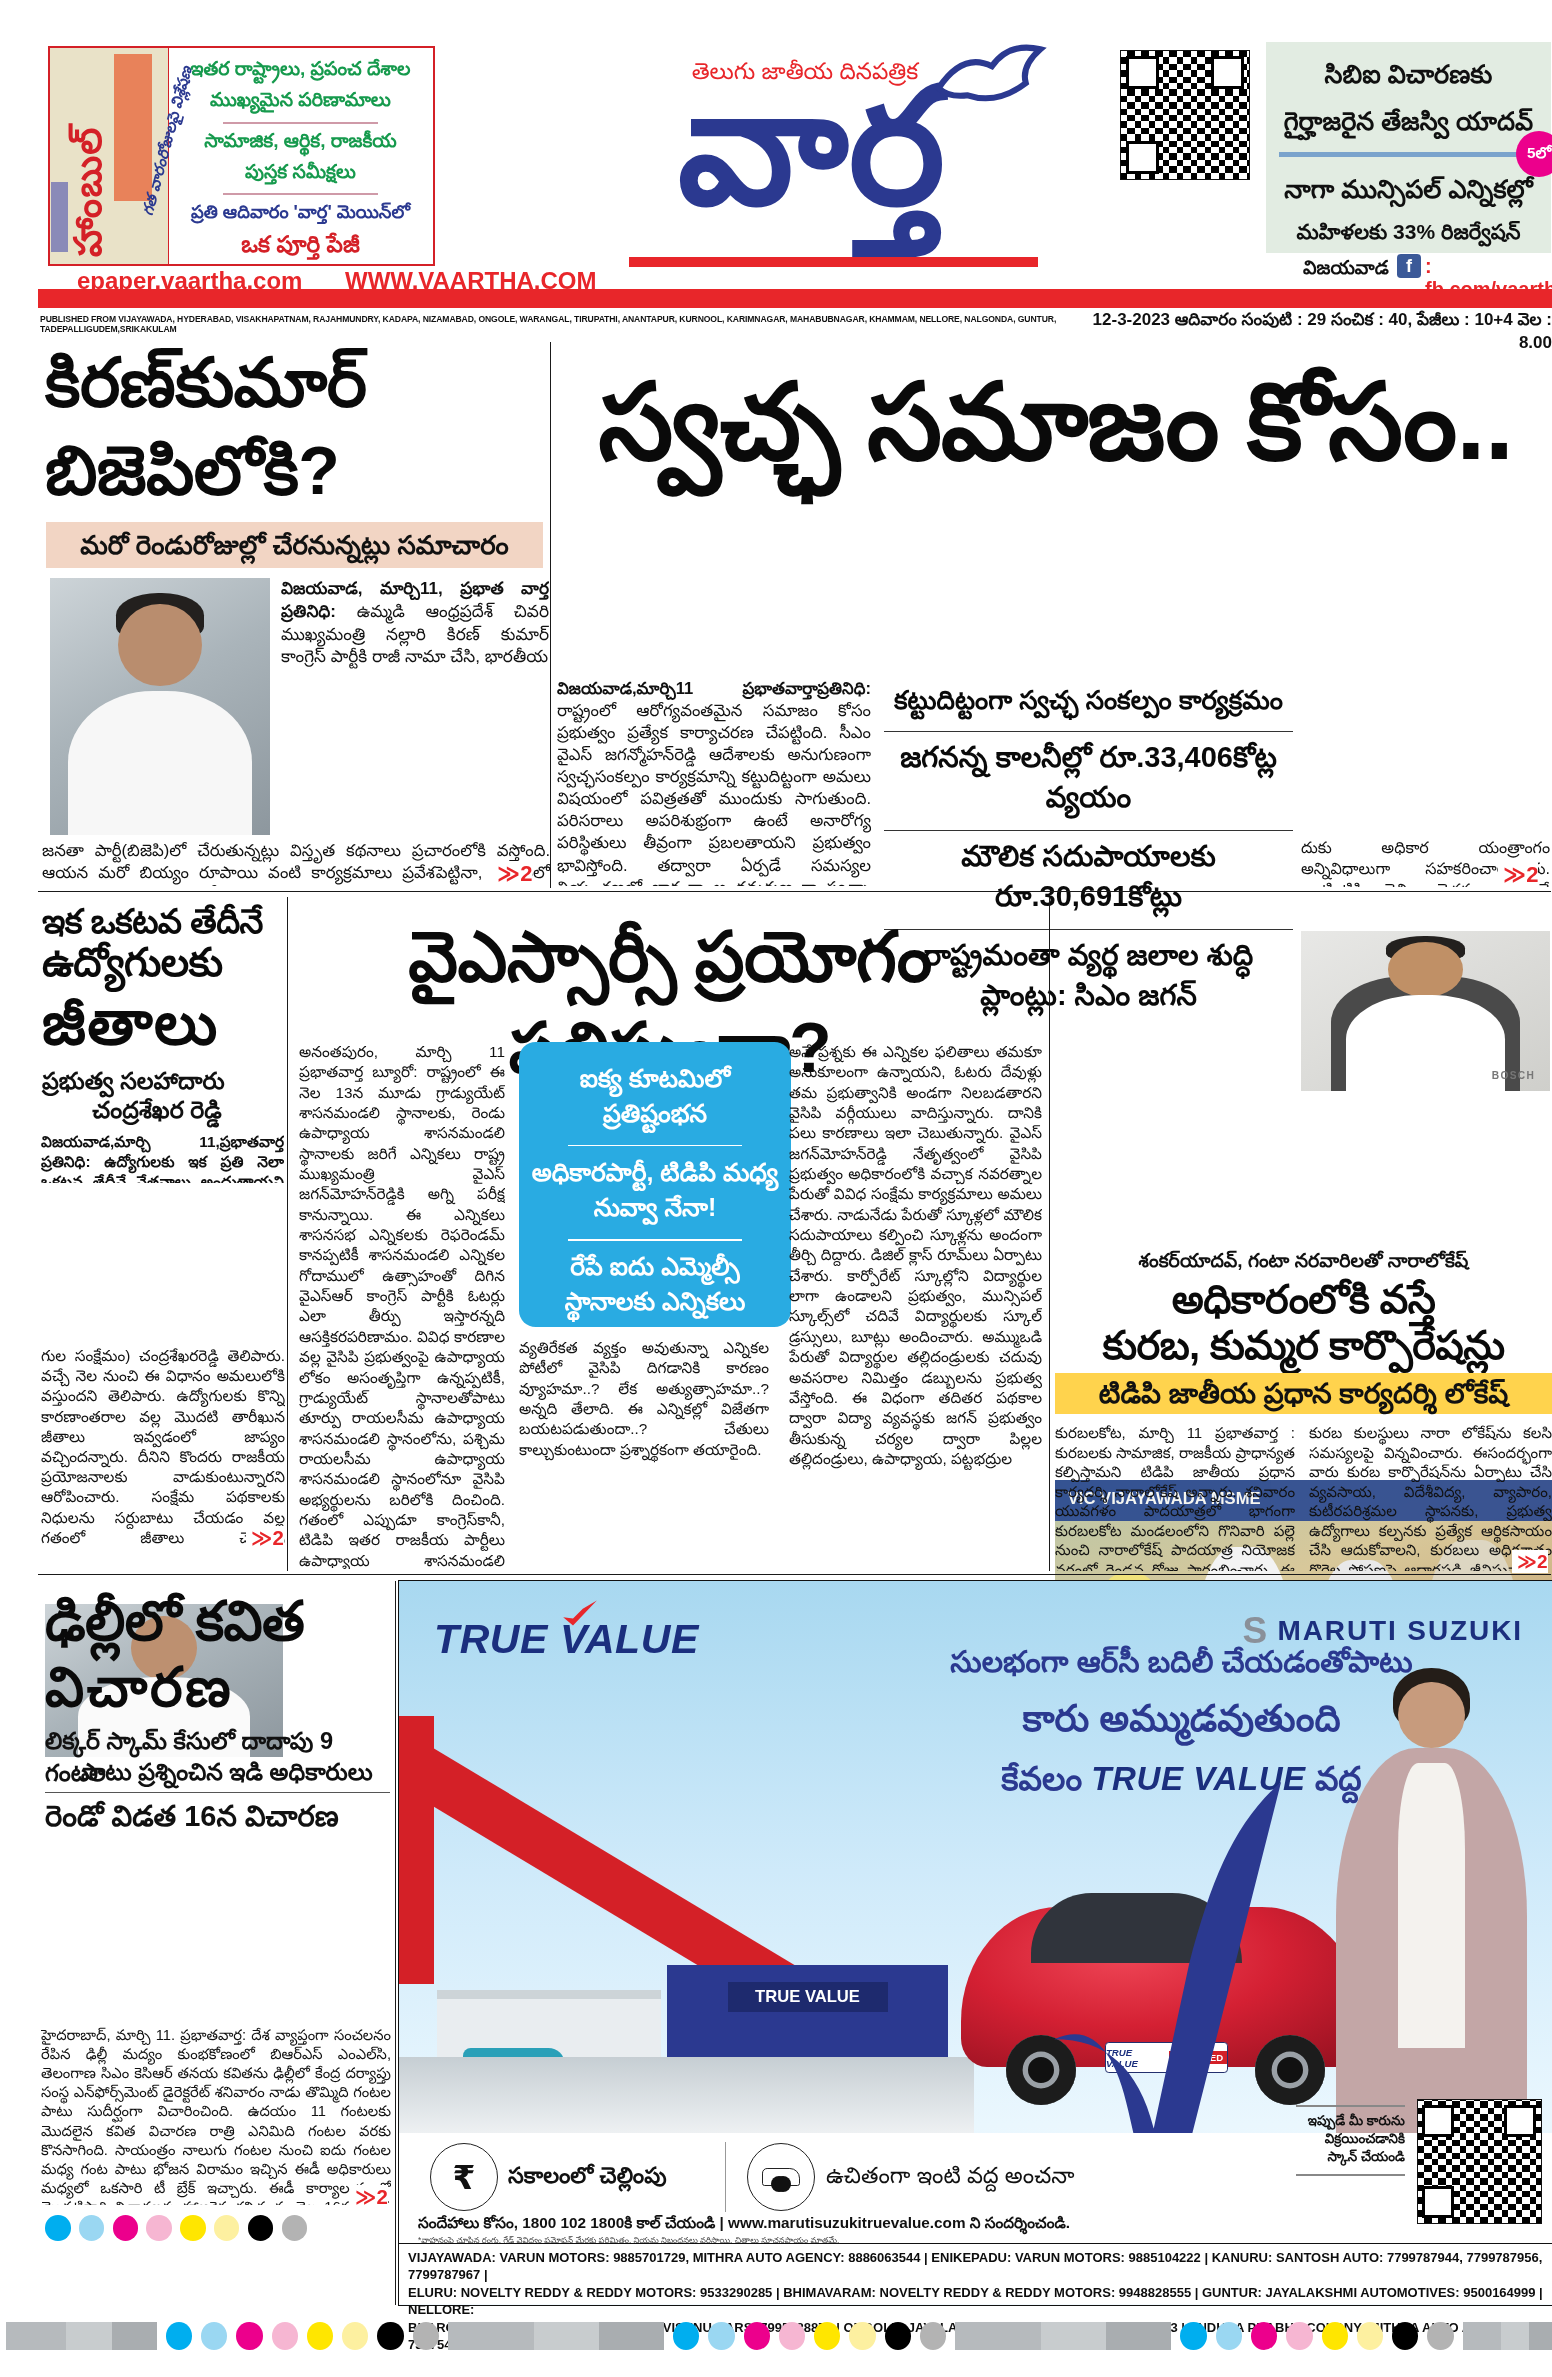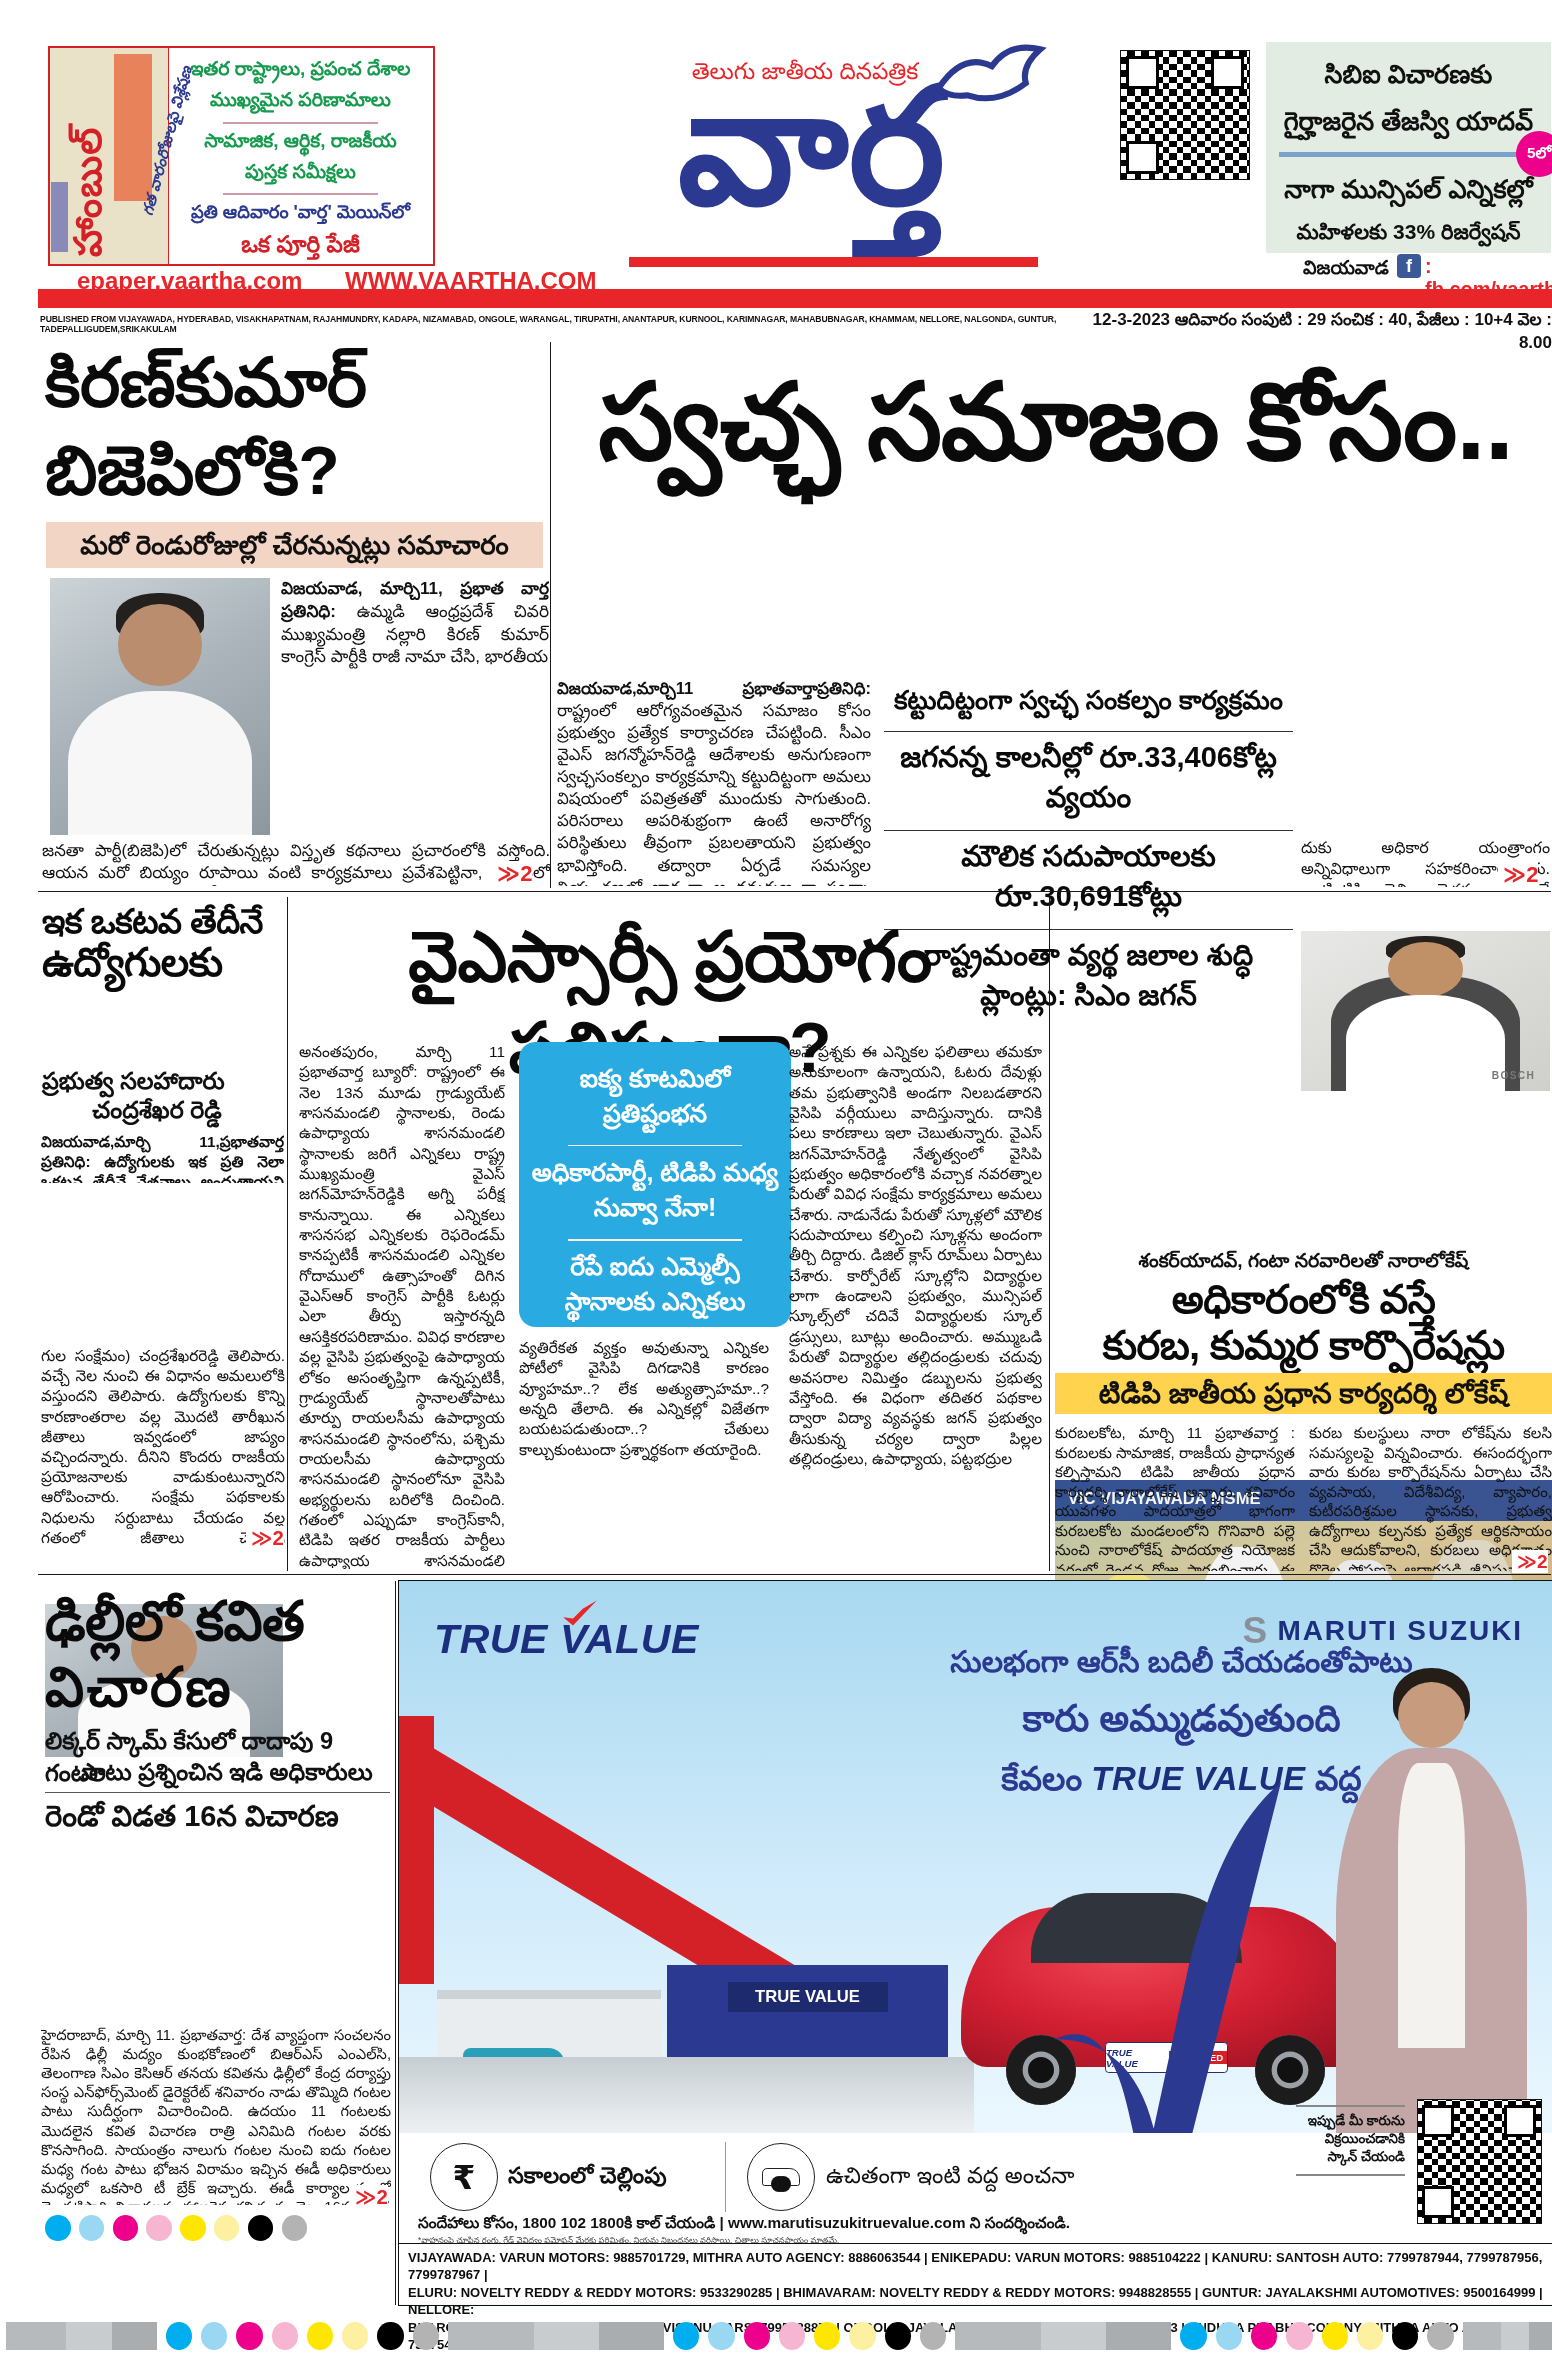--- a/index.html
+++ b/index.html
@@ -170,20 +170,21 @@
   </div>
   <div class="abs jump" style="left:1498px;top:862px;font-size:22px;background:#fff;padding-left:5.1px;">≫<span>2</span></div>
 
   <div class="hrule" style="left:38px;top:891px;width:1513px;"></div>
 
   <div class="vr" style="left:287px;top:897px;height:674px;"></div>
   <div class="vr" style="left:1049px;top:897px;height:674px;"></div>
 
   <div class="abs hl" style="left:42px;top:902px;width:243px;font-size:34px;">ఇక ఒకటవ తేదీనే</div>
   <div class="abs hl" style="left:42px;top:940px;width:243px;font-size:40px;">ఉద్యోగులకు</div>
+  <div class="abs hl" style="left:42px;top:989px;width:243px;font-size:60px;letter-spacing:1.3px;">జీతాలు</div>
   <div class="abs" style="left:42px;top:1068px;width:243px;font-size:23.6px;font-weight:700;">ప్రభుత్వ సలహాదారు</div>
   <div class="abs ctr" style="left:42px;top:1097px;width:230px;font-size:23.6px;font-weight:700;">చంద్రశేఖర రెడ్డి</div>
   <div class="abs just clip" style="left:41px;top:1132px;width:243px;height:51px;font-size:15.3px;line-height:1.3;">
     <span class="byl">విజయవాడ,మార్చి 11,ప్రభాతవార్త ప్రతినిధి: ఉద్యోగులకు ఇక ప్రతి నెలా ఒకటవ తేదీనే వేతనాలు అందుతాయని ఏపీ ప్రభుత్వ సలహాదారు(ఉద్యో</span>
   </div>
   <div class="abs ph pph" style="left:45px;top:1187px;width:238px;height:153px;--skin:#bd9070;--shirt:#fafafa;">
     <span class="head" style="left:36%;top:8%;width:28%;height:42%;"></span>
     <span class="torso" style="left:14%;top:48%;width:72%;height:56%;"></span>
   </div>
   <div class="abs just clip" style="left:41px;top:1346px;width:244px;height:199px;font-size:15.3px;line-height:1.32;">

